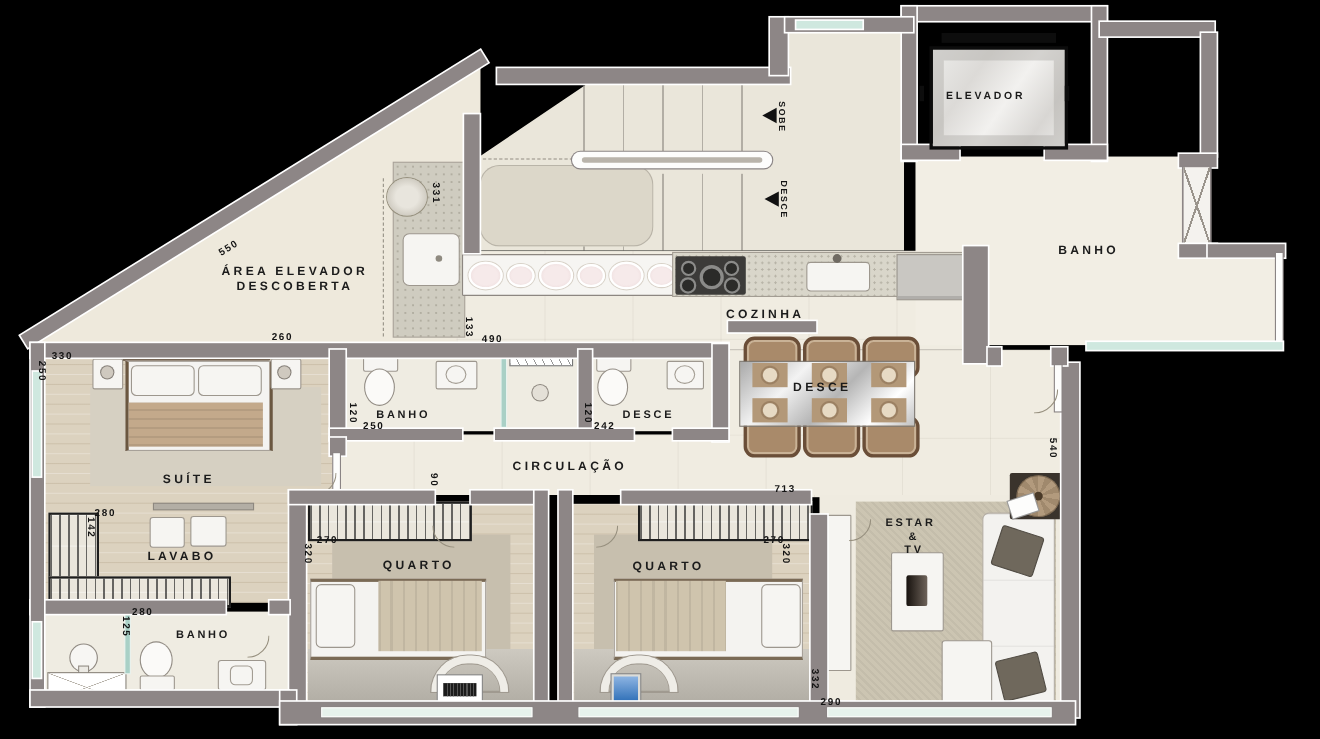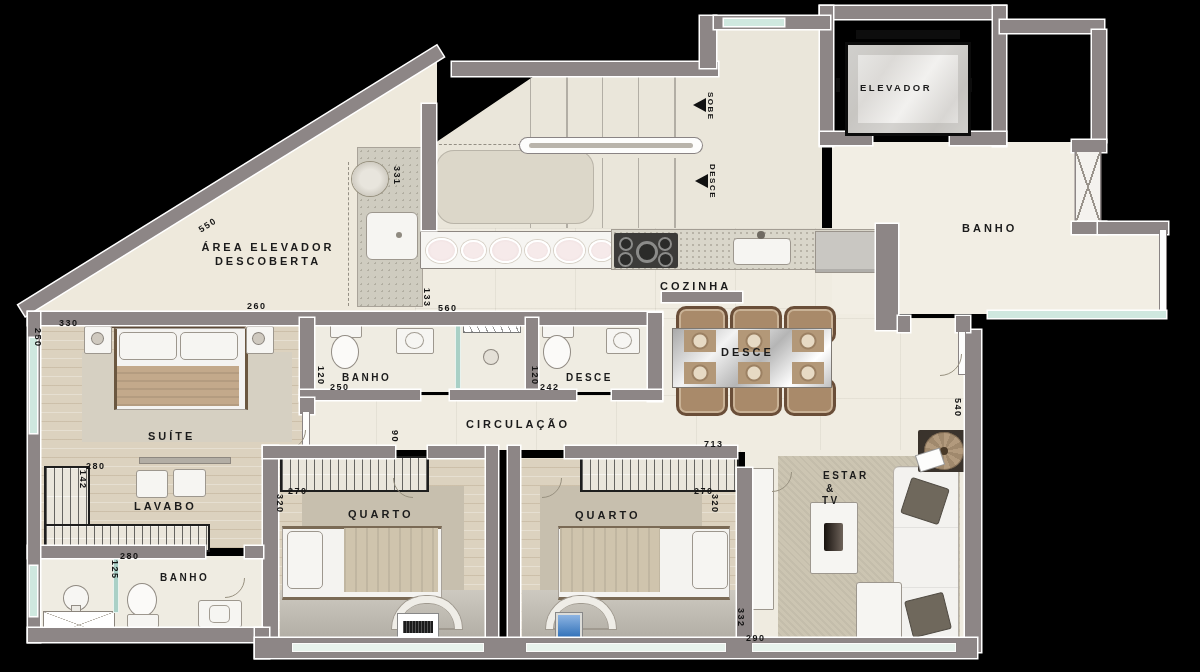--- a/index.html
+++ b/index.html
@@ -296,31 +296,31 @@
   <div class="lbl" style="left:660px;top:280px;">COZINHA</div>
   <div class="lbl" style="left:721px;top:346px;">DESCE</div>
   <div class="lbl small" style="left:342px;top:372px;">BANHO</div>
   <div class="lbl small" style="left:566px;top:372px;">DESCE</div>
   <div class="lbl" style="left:466px;top:418px;">CIRCULAÇÃO</div>
   <div class="lbl" style="left:148px;top:430px;">SUÍTE</div>
   <div class="lbl" style="left:134px;top:500px;">LAVABO</div>
   <div class="lbl small" style="left:160px;top:572px;">BANHO</div>
   <div class="lbl" style="left:348px;top:508px;">QUARTO</div>
   <div class="lbl" style="left:575px;top:509px;">QUARTO</div>
-  <div class="lbl small" style="left:823px;top:470px;">ESTAR</div>
+  <div class="lbl small" style="left:805px;top:470px;">ESTAR</div>
   <div class="lbl small" style="left:826px;top:483px;">&amp;</div>
   <div class="lbl small" style="left:822px;top:495px;">TV</div>
 
   <div class="dim" style="left:198px;top:220px;transform:rotate(-32deg);">550</div>
   <div class="dim" style="left:247px;top:301px;">260</div>
   <div class="dim v" style="left:392px;top:166px;">331</div>
-  <div class="dim" style="left:47px;top:318px;margin-left:12px;">330</div>
+  <div class="dim" style="left:47px;top:318px;">330</div>
   <div class="dim v" style="left:33px;top:328px;">250</div>
   <div class="dim v" style="left:422px;top:288px;">133</div>
-  <div class="dim" style="left:438px;top:303px;">560</div>
+  <div class="dim" style="left:438px;top:303px;">490</div>
   <div class="dim v" style="left:316px;top:366px;">120</div>
   <div class="dim" style="left:330px;top:382px;">250</div>
   <div class="dim v" style="left:530px;top:366px;">120</div>
   <div class="dim" style="left:540px;top:382px;">242</div>
   <div class="dim v" style="left:390px;top:430px;">90</div>
   <div class="dim" style="left:704px;top:439px;">713</div>
   <div class="dim v" style="left:953px;top:398px;">540</div>
   <div class="dim" style="left:86px;top:461px;">280</div>
   <div class="dim v" style="left:78px;top:470px;">142</div>
   <div class="dim" style="left:288px;top:486px;">270</div>

